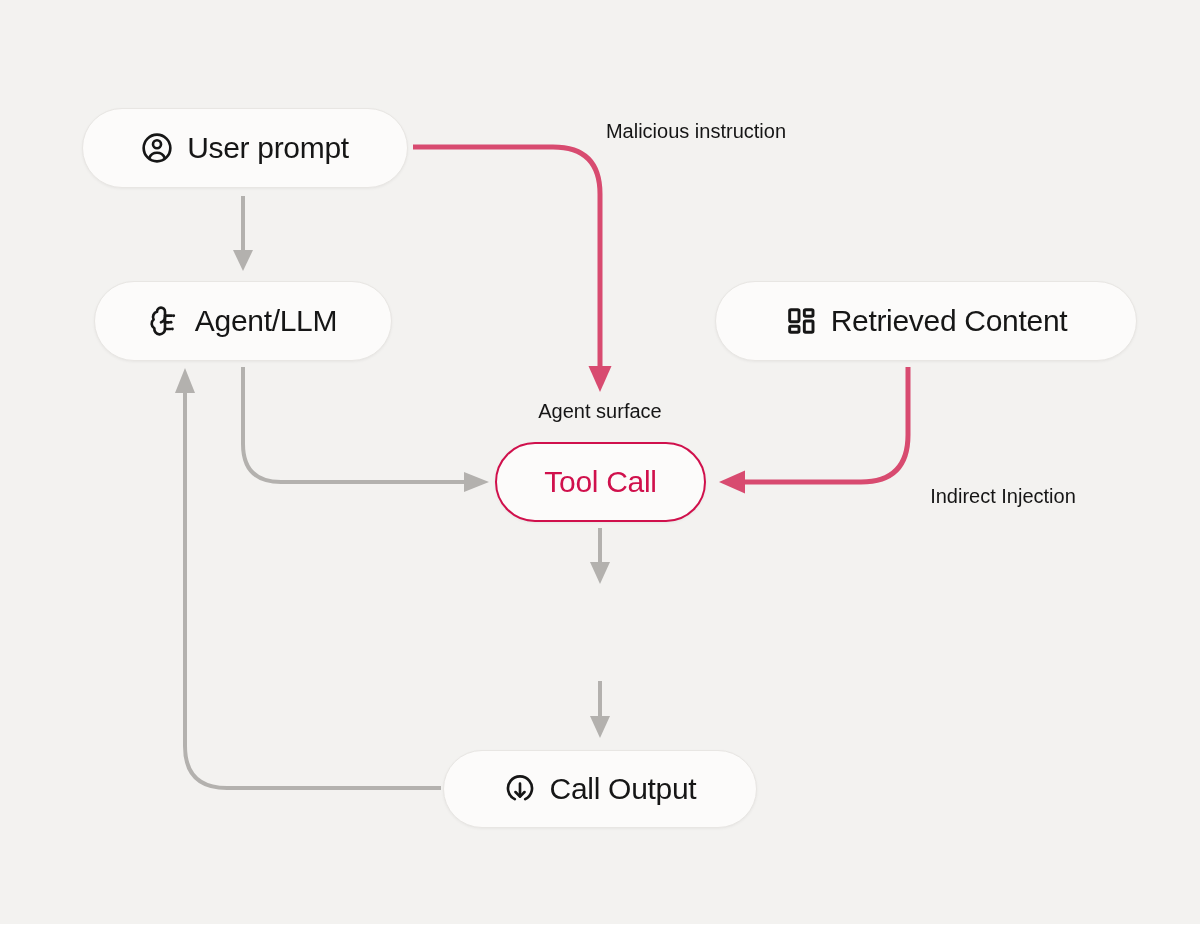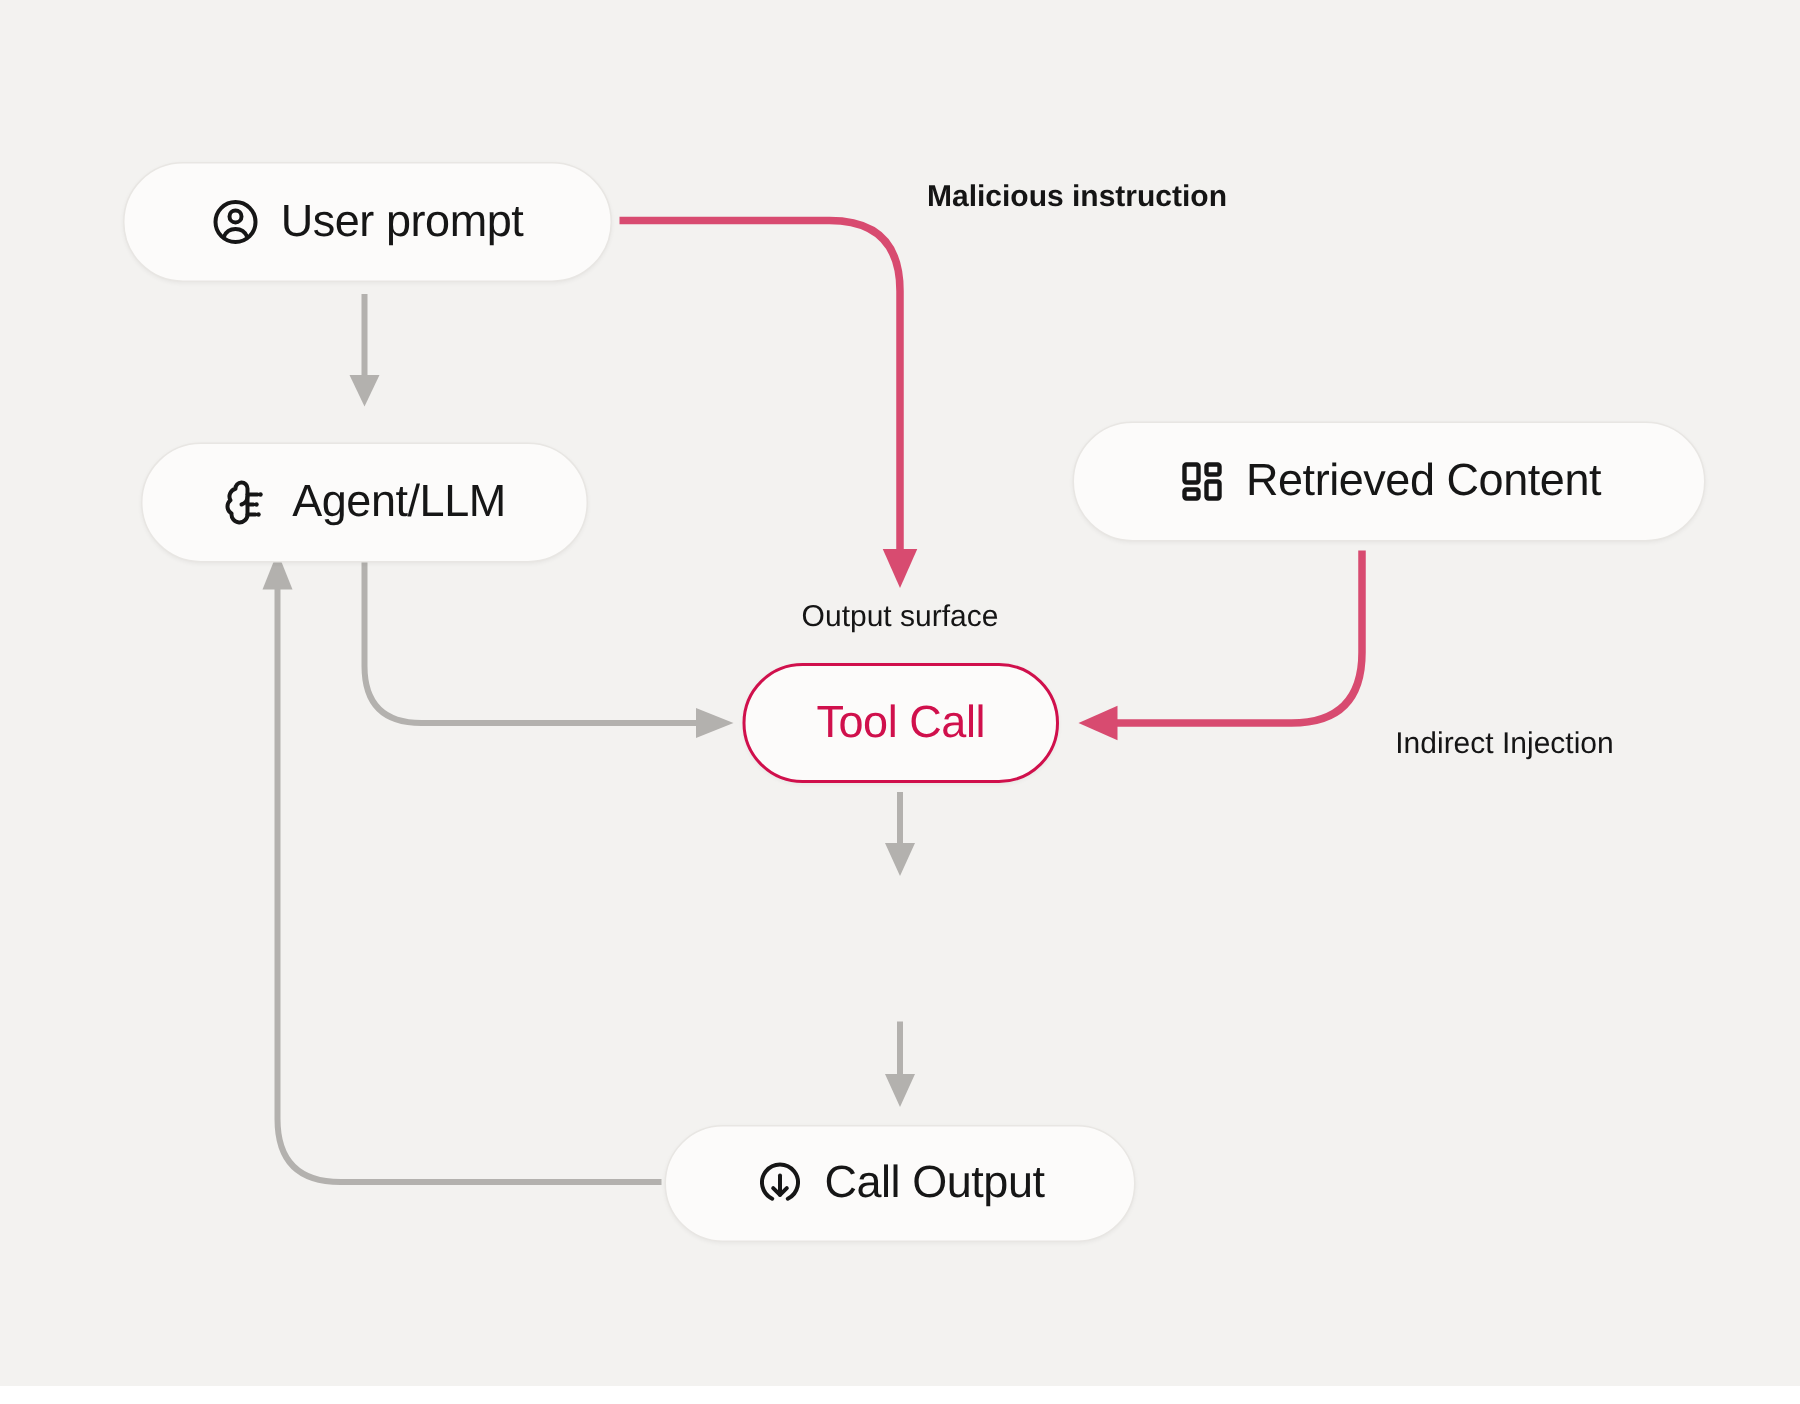--- a/index.html
+++ b/index.html
@@ -30,26 +30,26 @@
     color:var(--accent,#d0104c);
     text-align:center;
   }
   .edge-label {
     position:absolute;
     font-size:20px; font-weight:500; color:#151515;
     text-align:center; white-space:nowrap;
   }
   
   .n-user      { left:82px;  top:108px; width:326px; height:80px; }
-  .n-agent     { left:94px;  top:295px; width:298px; height:80px; }
+  .n-agent     { left:94px;  top:281px; width:298px; height:80px; }
   .n-retrieved { left:715px; top:281px; width:422px; height:80px; }
   .n-toolcall  { left:495px; top:442px; width:211px; height:80px; }
   .n-tool      { left:509px; top:595px; width:182px; height:79px; }
   .n-output    { left:443px; top:750px; width:314px; height:78px; }
-  .l-malicious { left:598px; top:120px; width:240px;font-weight:bold; }
+  .l-malicious { left:576px; top:120px; width:240px; }
   .l-attack    { left:500px; top:400px; width:200px; }
   .l-indirect  { left:903px; top:485px; width:200px; }
 </style>
 </head>
 <body>
 
 <div class="canvas" style="--bg: #f3f2f0; --node-fill: #fcfbfa; --node-border: #e8e6e3; --node-text: #161616; --gray-arrow: #b3b1ae; --red-arrow: #d84b70; --accent: #d0104c;">
 
   <svg class="edges" viewBox="0 0 1200 936" fill="none">
 
@@ -130,16 +130,16 @@
   <div class="node n-output">
     <svg class="icon" viewBox="0 0 24 24" stroke="currentColor" stroke-width="2" fill="none" stroke-linecap="round" stroke-linejoin="round">
       <path d="M8.1 19.6 A9 9 0 1 1 15.9 19.6"></path>
       <path d="M12 8v9.6"></path>
       <path d="M8.6 14.3 12 17.7l3.4-3.4"></path>
     </svg>
     <span>Call Output</span>
   </div>
 
   <div class="edge-label l-malicious">Malicious instruction</div>
-  <div class="edge-label l-attack">Output surface</div>
+  <div class="edge-label l-attack">Agent surface</div>
   <div class="edge-label l-indirect">Indirect Injection</div>
 
 </div>
 
 </body></html>

